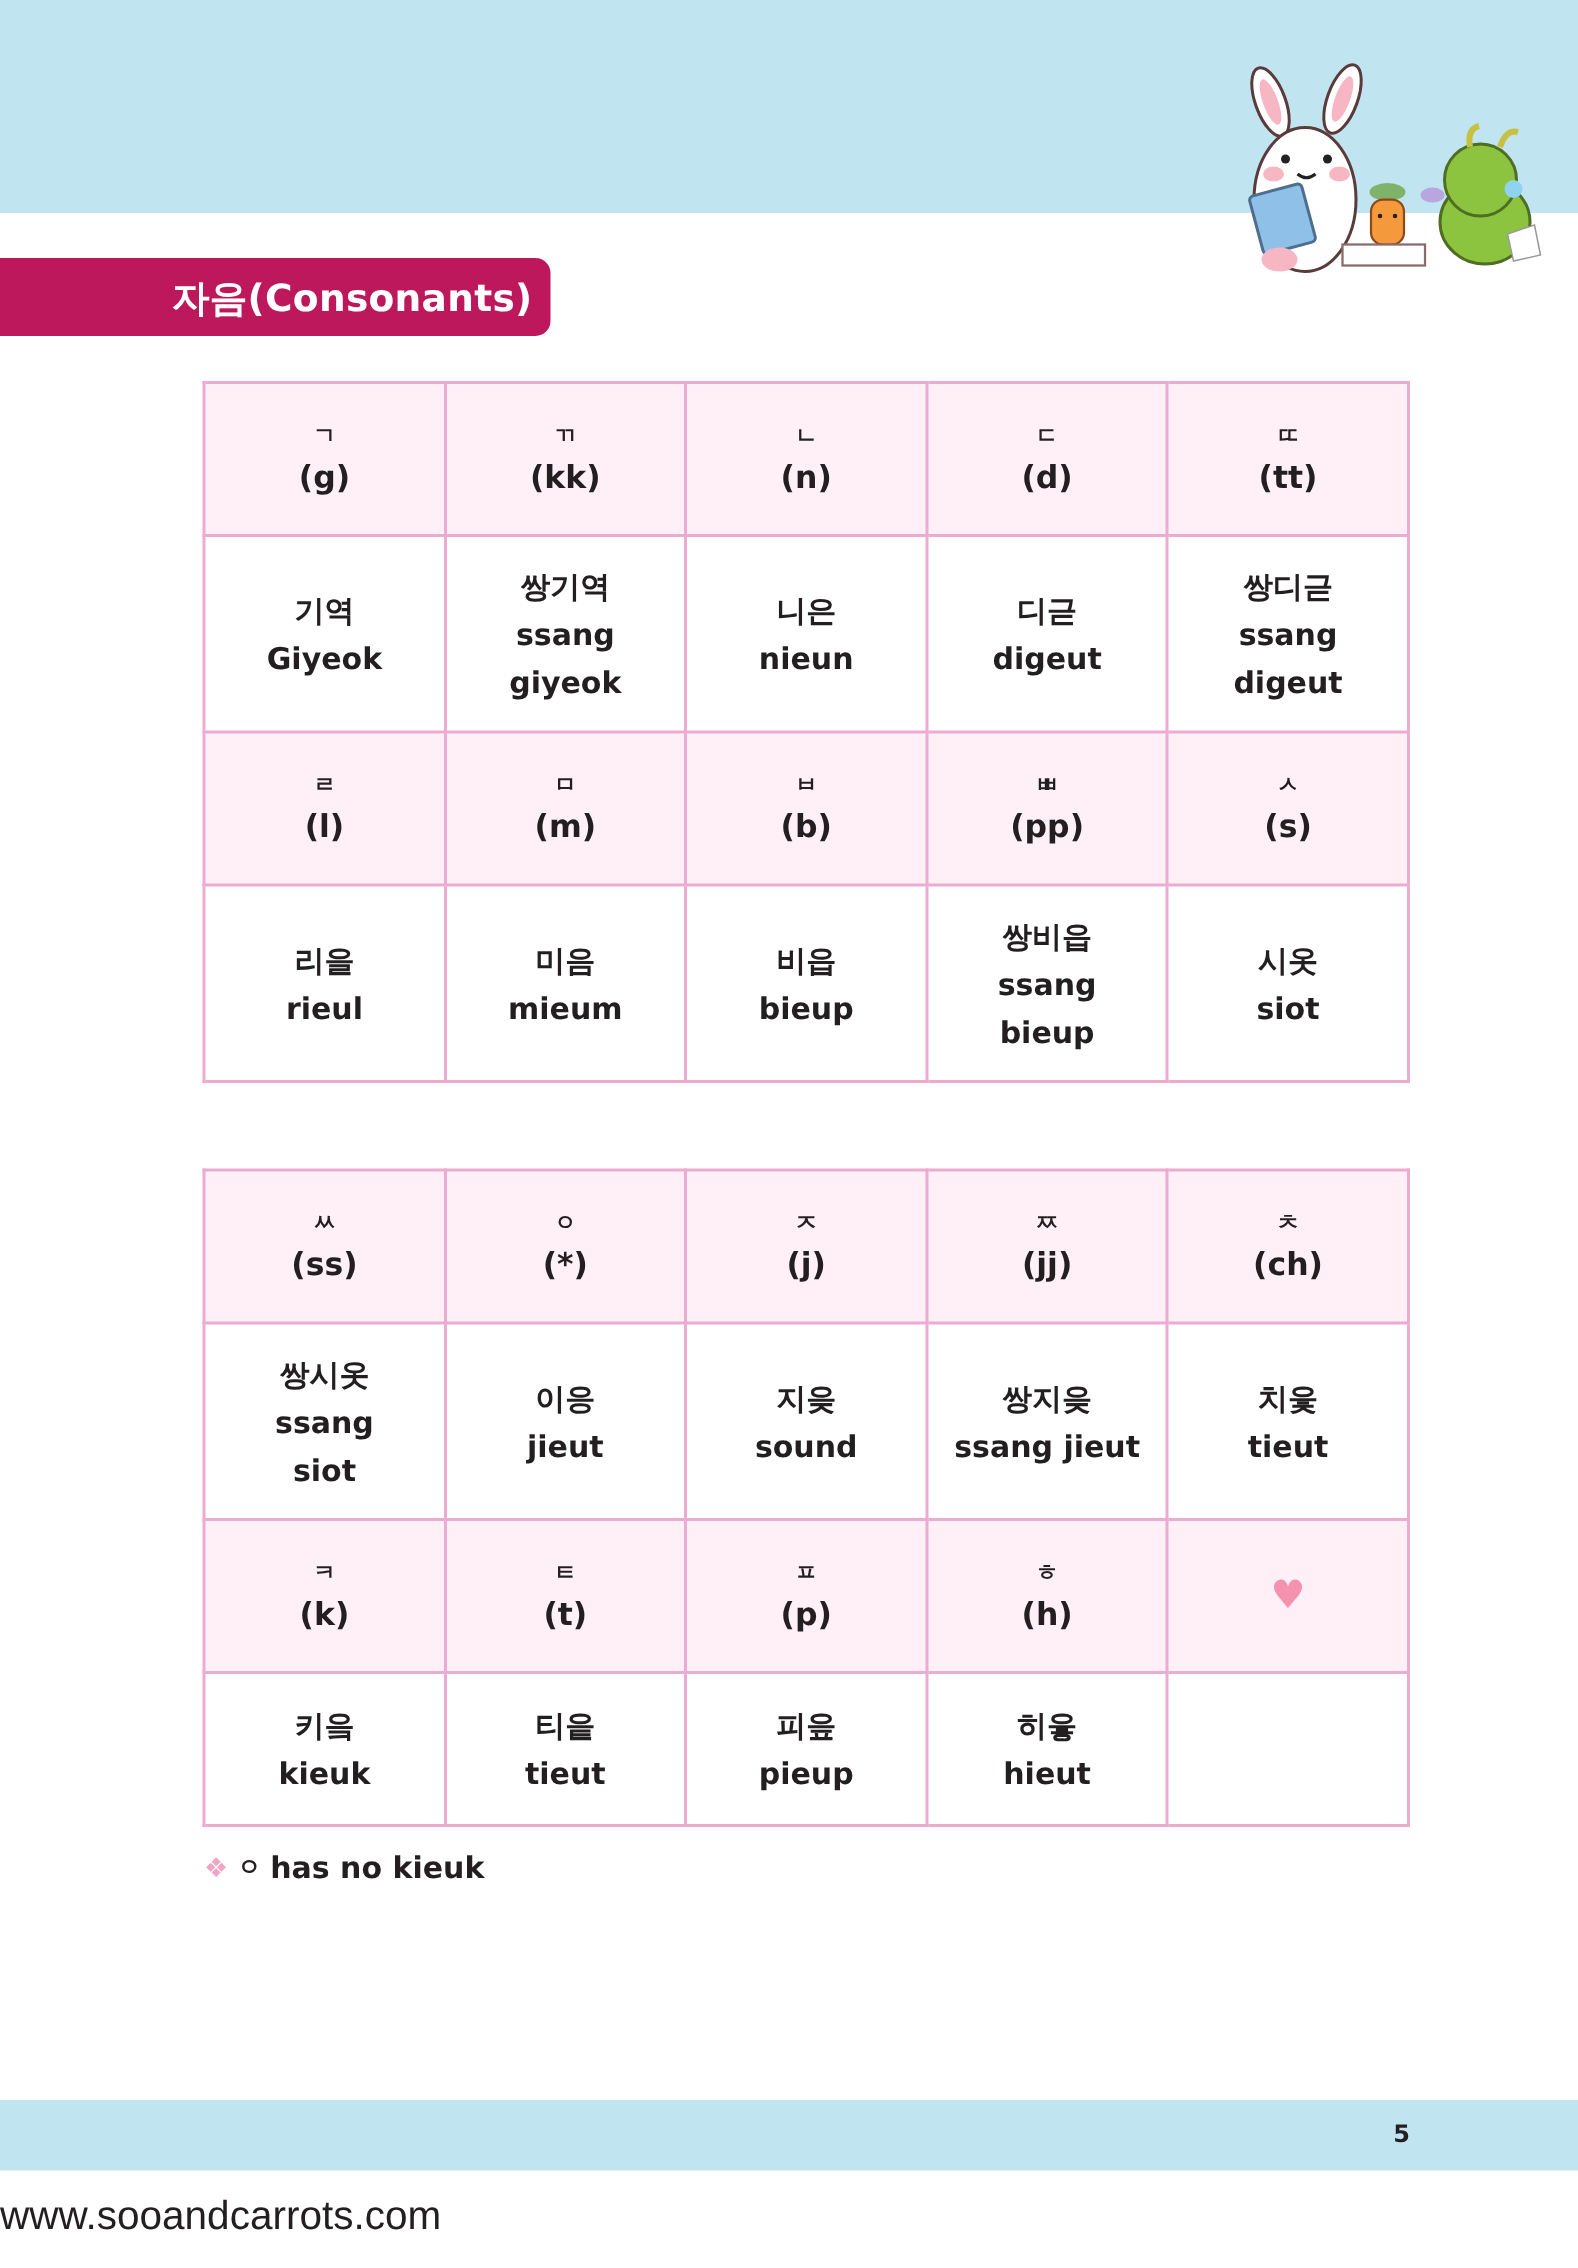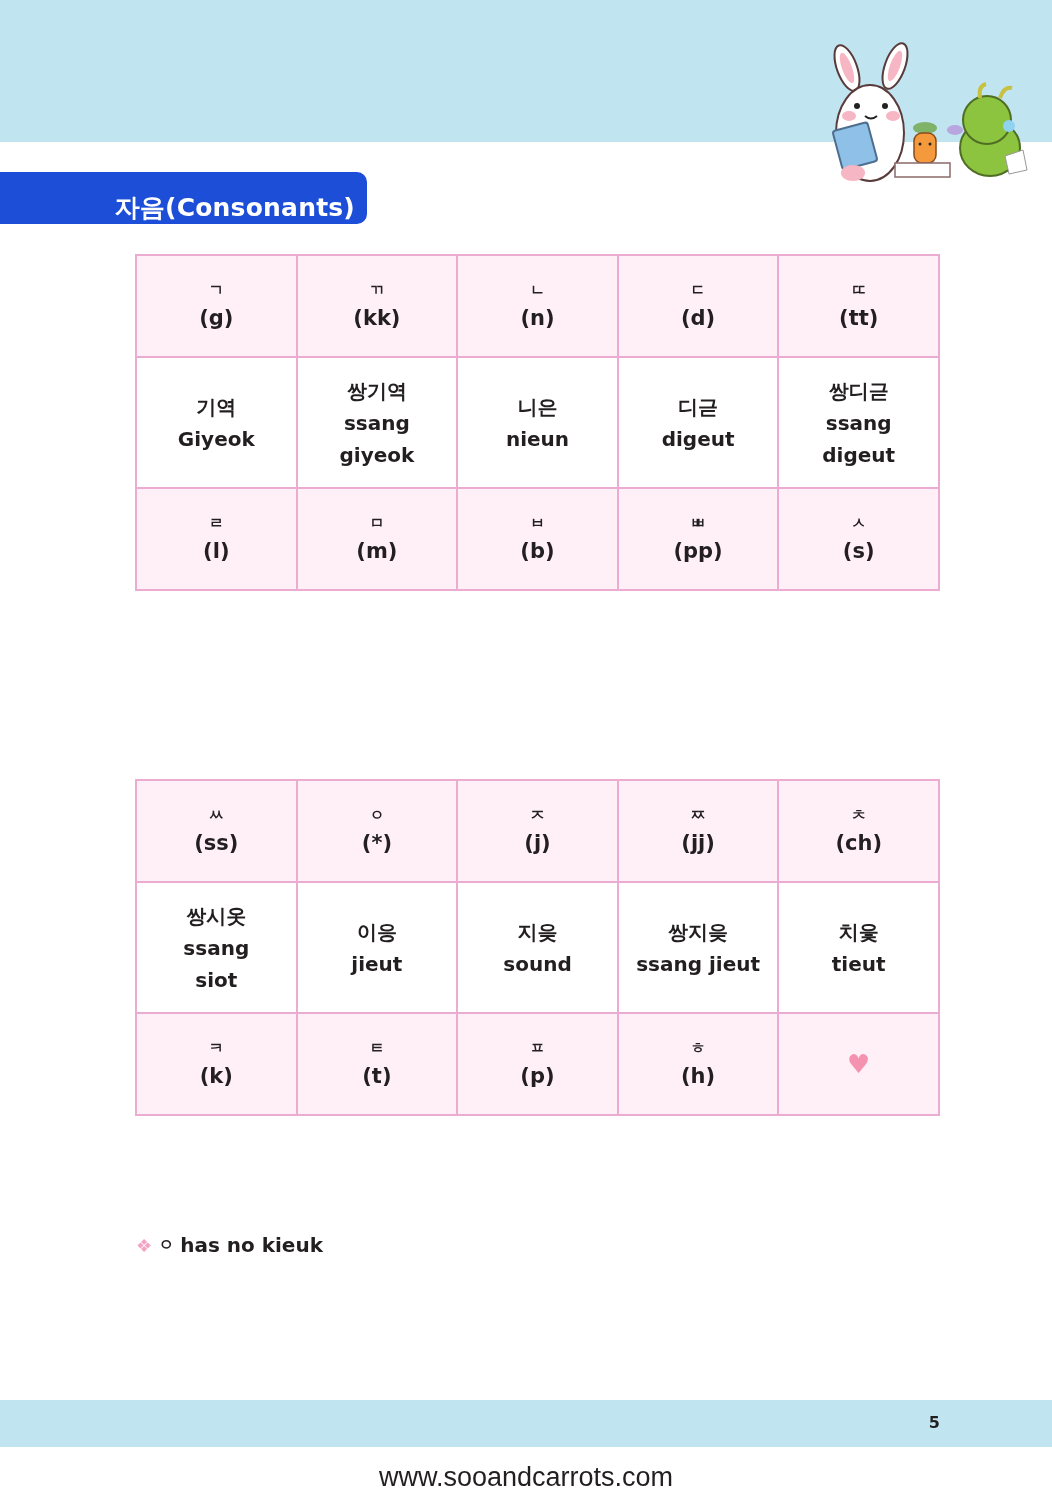--- a/index.html
+++ b/index.html
@@ -5,22 +5,22 @@
     * { box-sizing: border-box; margin: 0; padding: 0; }
     html, body { width: 1052px; height: 1512px; background: #ffffff; overflow: hidden; }
     body { position: relative; font-family: "DejaVu Sans", "Liberation Sans", sans-serif; color: #231f20; }
 
     .top-band { position: absolute; left: 0; top: 0; width: 1052px; height: 142px; background: #c1e5f0; }
 
     .mascots { position: absolute; left: 815px; top: 38px; width: 215px; height: 150px; }
 
     .title-tab {
       position: absolute; left: 0; top: 172px; width: 367px; height: 52px;
-      background: #1d4ed8; border-radius: 0 10px 10px 0;
-      display: flex; align-items: flex-end; justify-content: flex-end; padding-right: 12px;
+      background: #be185d; border-radius: 0 10px 10px 0;
+      display: flex; align-items: center; justify-content: flex-end; padding-right: 12px;
     }
     .title-tab span { color: #ffffff; font-weight: bold; font-size: 25px; letter-spacing: 0.2px; }
 
     table.grid {
       position: absolute; left: 135px; width: 805px;
       border-collapse: collapse; table-layout: fixed;
     }
     table.grid td {
       border: 2px solid #ecabd0; text-align: center; vertical-align: middle;
       font-weight: bold; color: #231f20;
@@ -35,21 +35,21 @@
 
     #table1 { top: 254px; }
     #table2 { top: 779px; }
 
     .note { position: absolute; left: 136px; top: 1233px; display: flex; align-items: center; gap: 6px; font-weight: bold; font-size: 20px; }
     .note .diamond { color: #f3a4c5; font-size: 18px; }
     .note .circ { font-size: 16px; }
 
     .bottom-band { position: absolute; left: 0; top: 1400px; width: 1052px; height: 47px; background: #c1e5f0; }
     .page-num { position: absolute; right: 112px; top: 13px; font-weight: bold; font-size: 16px; color: #231f20; }
-    .url { position: absolute; left: 0; top: 1462px; width: 1052px; text-align: center; font-family: "Liberation Sans", sans-serif; font-size: 27px; color: #231f20; }
+    .url { position: absolute; left: 0; top: 1462px; width: 1052px; font-family: "Liberation Sans", sans-serif; font-size: 27px; color: #231f20; }
   </style>
 </head>
 <body>
 
 <div class="top-band"></div>
 
 <svg class="mascots" viewBox="0 0 215 150">
 
   <ellipse cx="32" cy="30" rx="10" ry="24" fill="#fff" stroke="#5a3b3b" stroke-width="2" transform="rotate(-20 32 30)"></ellipse>
   <ellipse cx="32" cy="30" rx="5" ry="16" fill="#f6b6c3" transform="rotate(-20 32 30)"></ellipse>
@@ -146,20 +146,43 @@
         </td>
       <td>
           <span class="jamo">ㅃ</span>
           <span class="rom">(pp)</span>
         </td>
       <td>
           <span class="jamo">ㅅ</span>
           <span class="rom">(s)</span>
         </td>
     </tr>
+    <tr class="name-row">
+      <td>
+          <span class="nm">리을</span>
+          <span class="nm">rieul</span>
+        </td>
+      <td>
+          <span class="nm">미음</span>
+          <span class="nm">mieum</span>
+        </td>
+      <td>
+          <span class="nm">비읍</span>
+          <span class="nm">bieup</span>
+        </td>
+      <td>
+          <span class="nm">쌍비읍</span>
+          <span class="nm">ssang</span>
+          <span class="nm">bieup</span>
+        </td>
+      <td>
+          <span class="nm">시옷</span>
+          <span class="nm">siot</span>
+        </td>
+    </tr>
   </tbody>
 </table>
 
 <table class="grid" id="table2">
   <tbody>
     <tr class="letter-row">
       <td>
           <span class="jamo">ㅆ</span>
           <span class="rom">(ss)</span>
         </td>
@@ -214,20 +237,39 @@
         </td>
       <td>
           <span class="jamo">ㅍ</span>
           <span class="rom">(p)</span>
         </td>
       <td>
           <span class="jamo">ㅎ</span>
           <span class="rom">(h)</span>
         </td>
       <td><span class="heart">♥</span></td>
+    </tr>
+    <tr class="name-row short">
+      <td>
+          <span class="nm">키읔</span>
+          <span class="nm">kieuk</span>
+        </td>
+      <td>
+          <span class="nm">티읕</span>
+          <span class="nm">tieut</span>
+        </td>
+      <td>
+          <span class="nm">피읖</span>
+          <span class="nm">pieup</span>
+        </td>
+      <td>
+          <span class="nm">히읗</span>
+          <span class="nm">hieut</span>
+        </td>
+      <td></td>
     </tr>
   </tbody>
 </table>
 
 <div class="note">
   <span class="diamond">❖</span>
   <span class="circ">ㅇ</span>
   <span>has no kieuk</span>
 </div>
 

